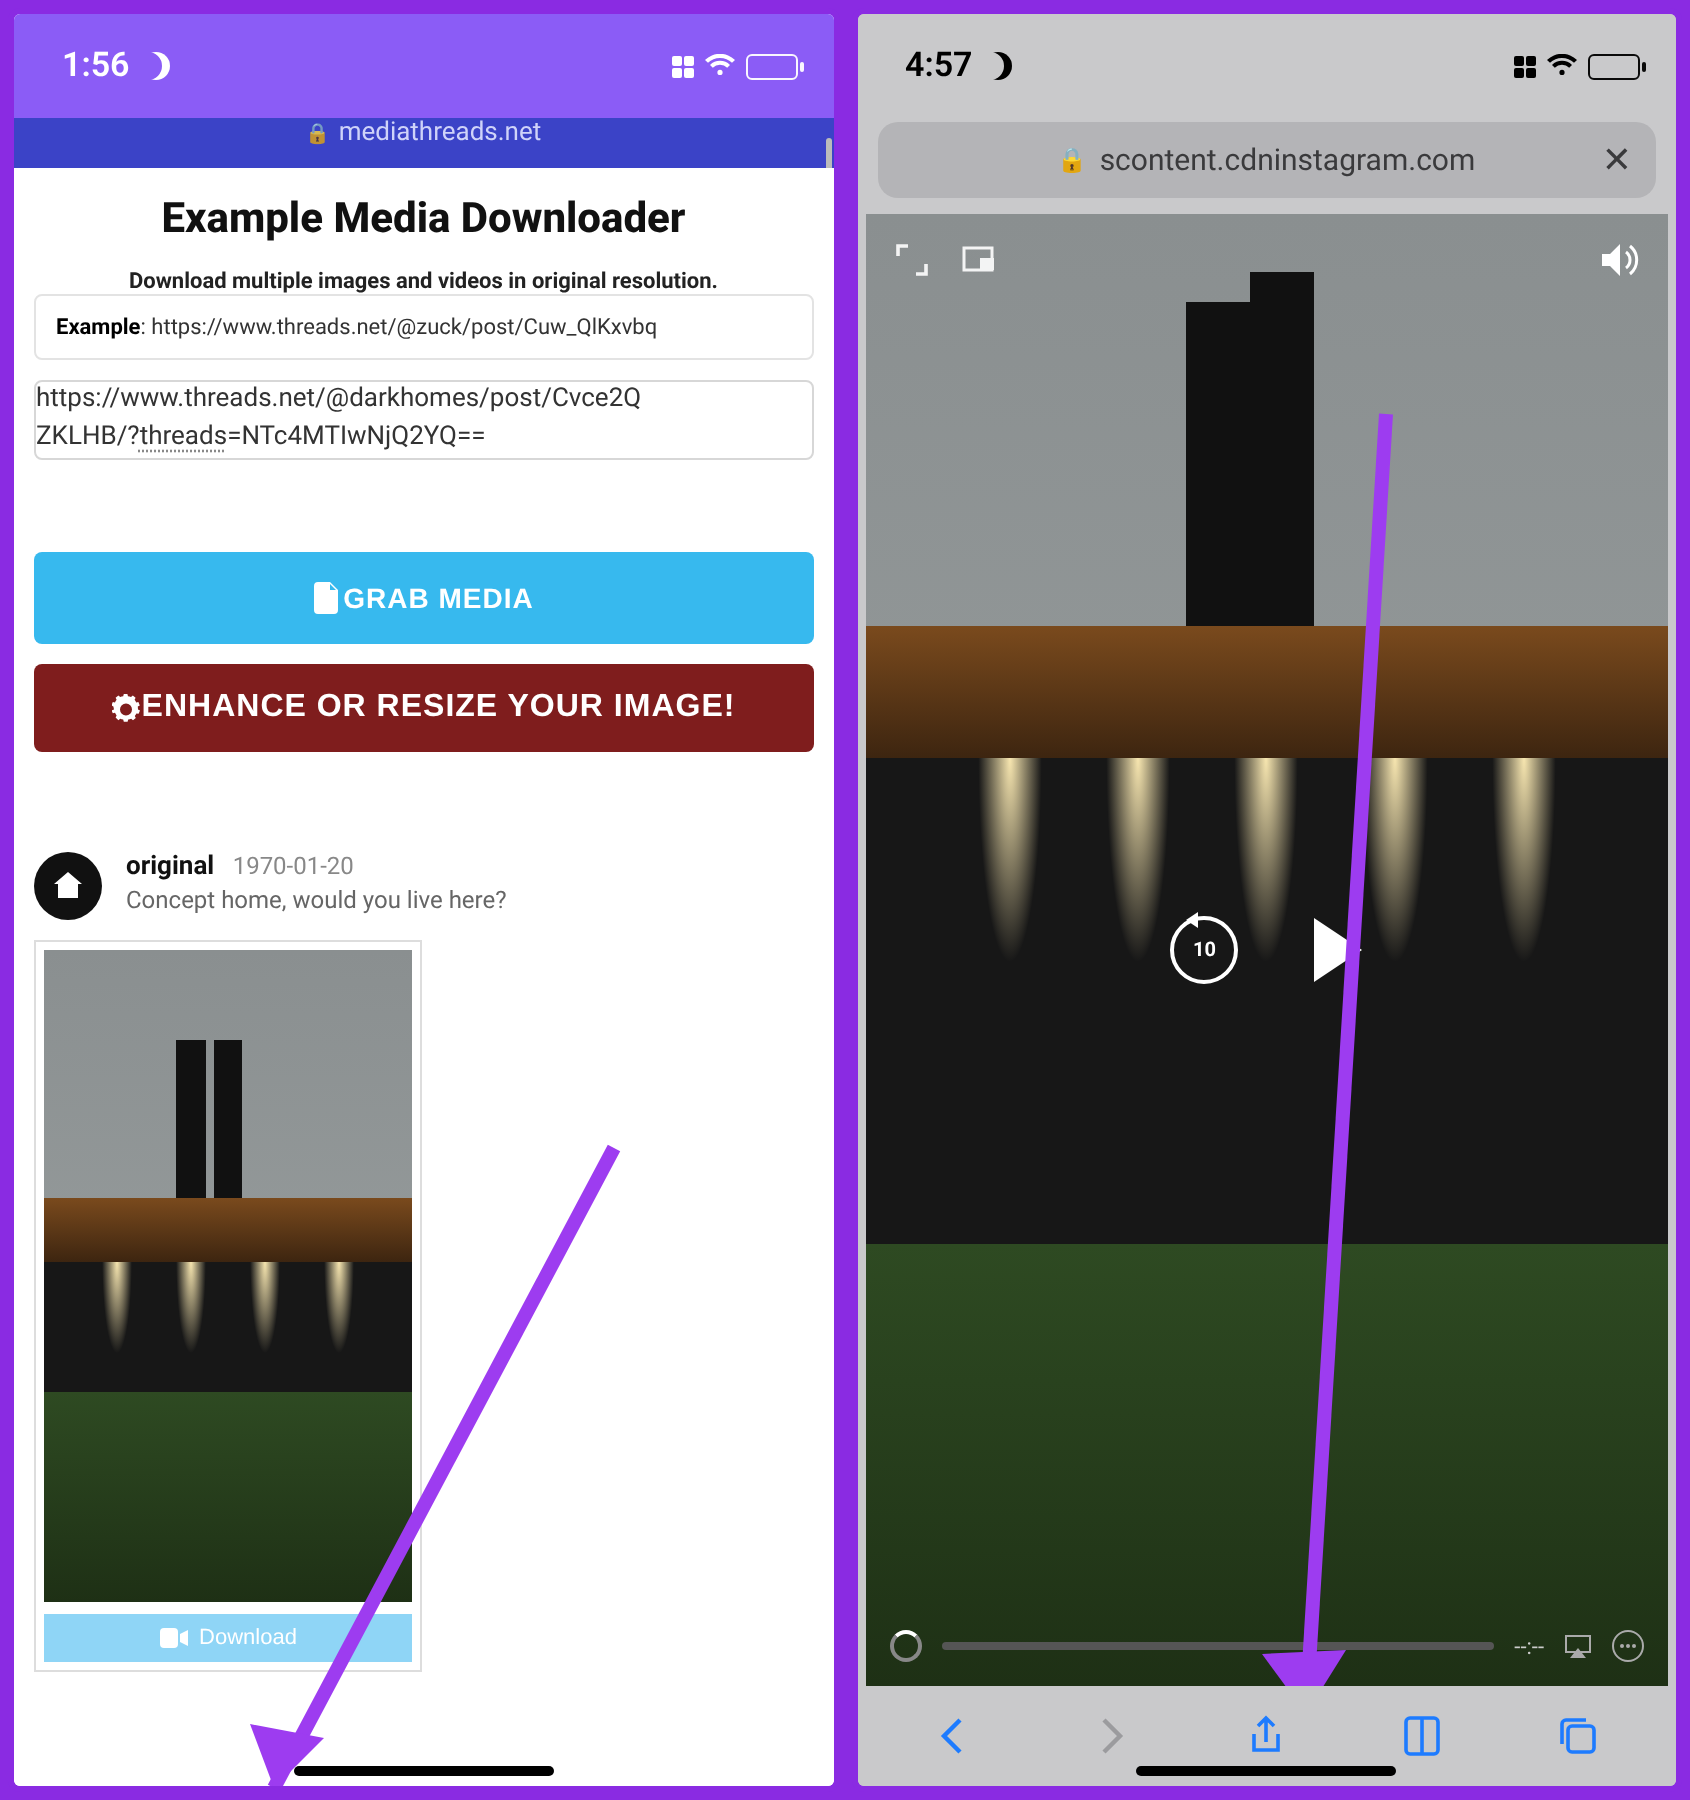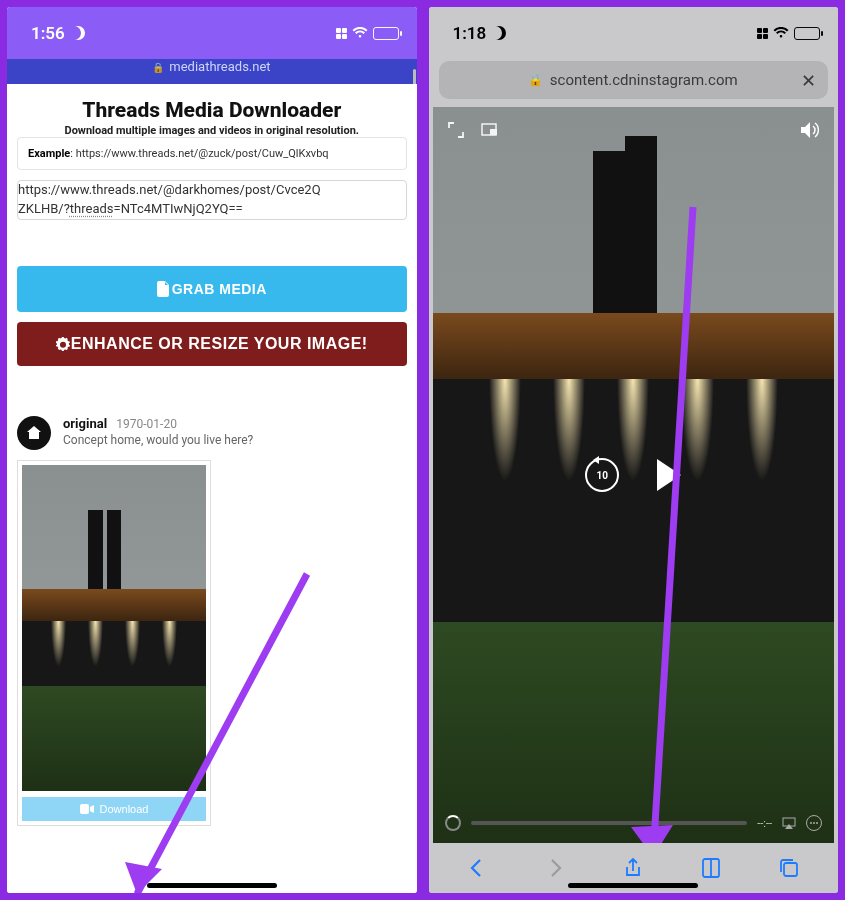--- a/index.html
+++ b/index.html
@@ -39,21 +39,21 @@
   .signal-dots { display:grid; grid-template-columns:repeat(2,5px); grid-template-rows:repeat(2,5px); gap:1px; }
   .signal-dots span { background:currentColor; border-radius:1px; }
   .wifi { width:16px; height:12px; }
   .battery { width:26px; height:13px; border:1.5px solid currentColor; border-radius:3px; position:relative; opacity:.95;}
   .battery::after { content:""; position:absolute; right:-4px; top:3px; width:2px; height:5px; background:currentColor; border-radius:1px;}
   .battery .fill { background:currentColor; height:100%; width:45%; border-radius:1px;}
   .addr-bar-blue { background:#3b43c7; color:#cfd3f9; font-size:13px; text-align:center; padding-bottom:10px; }
   .lock-mini { display:inline-block; font-size:10px; margin-right:4px; opacity:.8;}
   .left-content { flex:1; background:#fff; padding: 14px 10px 0; position:relative; overflow:hidden;}
   .title { text-align:center; font-size:21px; font-weight:800; color:#111; }
-  .subtitle { text-align:center; font-size:11px; font-weight:700; color:#222; margin-top:2px; }
+  .subtitle { text-align:center; font-size:11px; font-weight:700; color:#222; margin-top:12px; }
   .example-box { border:1px solid #e3e3e3; border-radius:4px; padding:9px 10px; font-size:11px; color:#333;}
   .example-box b { color:#000; }
   .url-box { border:1px solid #d7d7d7; border-radius:4px; font-size:13px; color:#333; margin-top:10px; line-height:1.45; word-break:break-all;}
   .url-box .dotted { text-decoration: underline dotted #888; text-underline-offset:3px;}
   .btn { display:flex; align-items:center; justify-content:center; gap:1px; border:none; border-radius:4px; font-weight:700; letter-spacing:.5px; cursor:pointer; width:100%;}
   .btn-grab { background:#37b9ee; color:#fff; height:46px; font-size:14px; margin-top:46px;}
   .btn-enhance { background:#7f1d1d; color:#fff; height:44px; font-size:16px; margin-top:10px;}
   .post { display:flex; gap:12px; margin-top:50px; }
   .avatar { width:34px; height:34px; border-radius:50%; background:#111; display:flex; align-items:center; justify-content:center; color:#fff;}
   .post-meta { font-size:13px; }
@@ -120,21 +120,21 @@
         </svg>
       <span class="battery"><span class="fill"></span></span>
     </div>
   </div>
   <div class="addr-bar-blue">
     <span class="lock-mini">🔒</span><span>mediathreads.net</span>
   </div>
   <div class="scrollbar"></div>
 
   <div class="left-content">
-    <h1 class="title">Threads Media Downloader</h1>
+    <h1 class="title">Example Media Downloader</h1>
     <p class="subtitle">Download multiple images and videos in original resolution.</p>
 
     <div class="example-box">
       <b>Example</b>: <span>https://www.threads.net/@zuck/post/Cuw_QlKxvbq</span>
     </div>
 
     <div class="url-box">
       <span>https://www.threads.net/@darkhomes/post/Cvce2Q</span><br>
       <span>ZKLHB/?</span><span class="dotted">threads</span><span>=NTc4MTIwNjQ2YQ==</span>
     </div>
@@ -194,21 +194,21 @@
       <line x1="200" y1="10" x2="30" y2="330" stroke="#9d3cf0" stroke-width="7"></line>
       <polygon points="30,330 55,305 18,298" fill="#9d3cf0"></polygon>
     </svg>
   </div>
   <div class="home-indicator"></div>
 </div>
 
 <div class="phone right-phone">
   <div class="status-bar">
     <div class="status-left">
-      <span>1:18</span>
+      <span>4:57</span>
       <span class="moon"></span>
     </div>
     <div class="status-right">
       <span class="signal-dots">
           <span></span>
           <span></span>
           <span></span>
           <span></span>
         </span>
       <svg class="wifi" viewBox="0 0 16 12">

